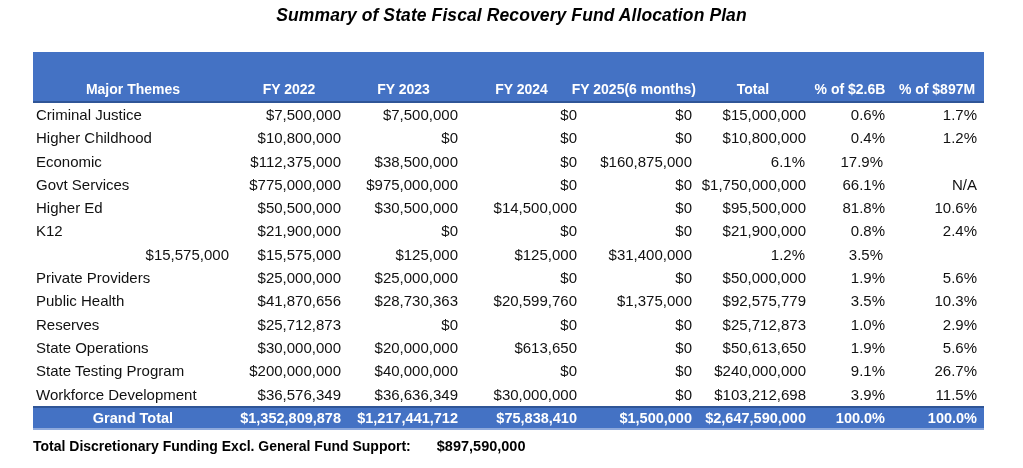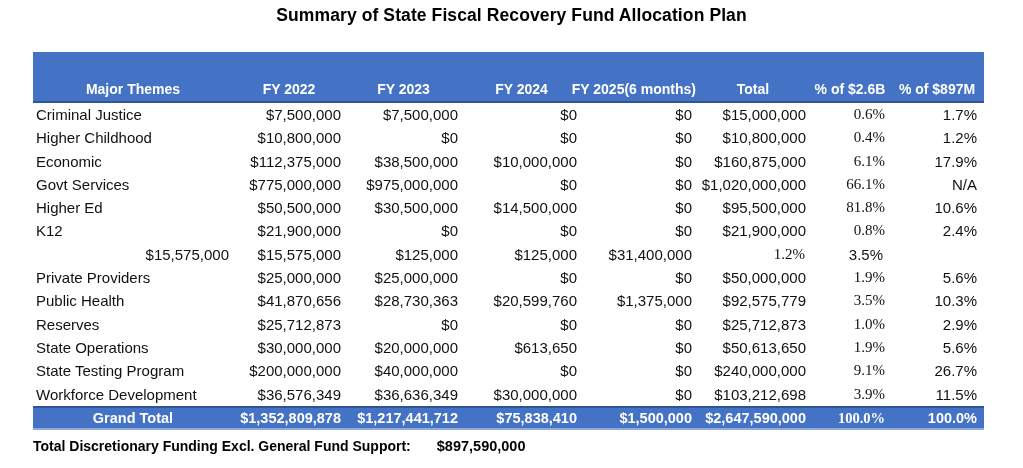--- a/index.html
+++ b/index.html
@@ -2,42 +2,42 @@
 <html><head>
 <meta charset="utf-8">
 <style>
   html,body { margin:0; padding:0; background:#ffffff; }
   .page {
     position:relative; width:1023px; height:468px; background:#ffffff;
     font-family:"Liberation Sans", sans-serif; color:#111111; overflow:hidden;
   }
   .title {
     position:absolute; top:5px; left:0; width:1023px; text-align:center;
-    font-size:17.5px; font-weight:bold; color:#000000; letter-spacing:0.1px;
+    font-size:17.5px; font-weight:bold; color:#000000; letter-spacing:0.1px;font-style:italic;
   }
   .sheet { position:absolute; left:33px; top:52px; width:951px; }
   .grid-row {
     display:grid;
     grid-template-columns:200px 112px 117px 119px 115px 114px 80px 94px;
   }
   .thead {
     background:#4472C4; border-bottom:2px solid #2F5597;
     height:49px; color:#ffffff; font-weight:bold; font-size:14px;
   }
   .hcell {
     display:flex; align-items:flex-end; justify-content:center;
     padding-bottom:3px; white-space:nowrap; overflow:visible; line-height:17px;
   }
   .hcell.two-line { flex-direction:row; justify-content:flex-end; }
   .tbody { background:#ffffff; }
   .trow { height:23.3px; align-items:center; font-size:15px; color:#111111; }
   .cell { white-space:nowrap; overflow:hidden; line-height:23.3px; }
   .col0 { text-align:left;  padding-left:3px; }
   .col1, .col2, .col3, .col4, .col5 { text-align:right; padding-right:4px; }
-  .col6 { text-align:right; padding-right:5px;font-family:Liberation Serif, serif; }
+  .col6 { text-align:right; padding-right:5px; }
   .col7 { text-align:right; padding-right:7px; }
   .total-row {
     background:#4472C4; border-top:2px solid #2F5597; border-bottom:2px solid #8FAADC;
     height:20px; color:#ffffff; font-weight:bold; font-size:14.5px;
   }
   .total-row .cell { line-height:20px; }
   .total-row .col0 { text-align:center; padding-left:0; }
   .footnote {
     position:absolute; top:438px; left:33px; width:773px; text-align:left;
     font-size:14px; font-weight:bold; color:#000000; white-space:nowrap;
@@ -99,33 +99,32 @@
           <div class="cell col3">$0</div>
           <div class="cell col4">$0</div>
           <div class="cell col5">$10,800,000</div>
           <div class="cell col6">0.4%</div>
           <div class="cell col7">1.2%</div>
         </div>
         <div class="trow grid-row">
           <div class="cell col0">Economic</div>
           <div class="cell col1">$112,375,000</div>
           <div class="cell col2">$38,500,000</div>
-          <div class="cell col3">$10,000,000</div>
           <div class="cell col4">$0</div>
           <div class="cell col5">$160,875,000</div>
           <div class="cell col6">6.1%</div>
           <div class="cell col7">17.9%</div>
         </div>
         <div class="trow grid-row">
           <div class="cell col0">Govt Services</div>
           <div class="cell col1">$775,000,000</div>
           <div class="cell col2">$975,000,000</div>
           <div class="cell col3">$0</div>
           <div class="cell col4">$0</div>
-          <div class="cell col5">$1,020,000,000</div>
+          <div class="cell col5">$1,750,000,000</div>
           <div class="cell col6">66.1%</div>
           <div class="cell col7">N/A</div>
         </div>
         <div class="trow grid-row">
           <div class="cell col0">Higher Ed</div>
           <div class="cell col1">$50,500,000</div>
           <div class="cell col2">$30,500,000</div>
           <div class="cell col3">$14,500,000</div>
           <div class="cell col4">$0</div>
           <div class="cell col5">$95,500,000</div>

